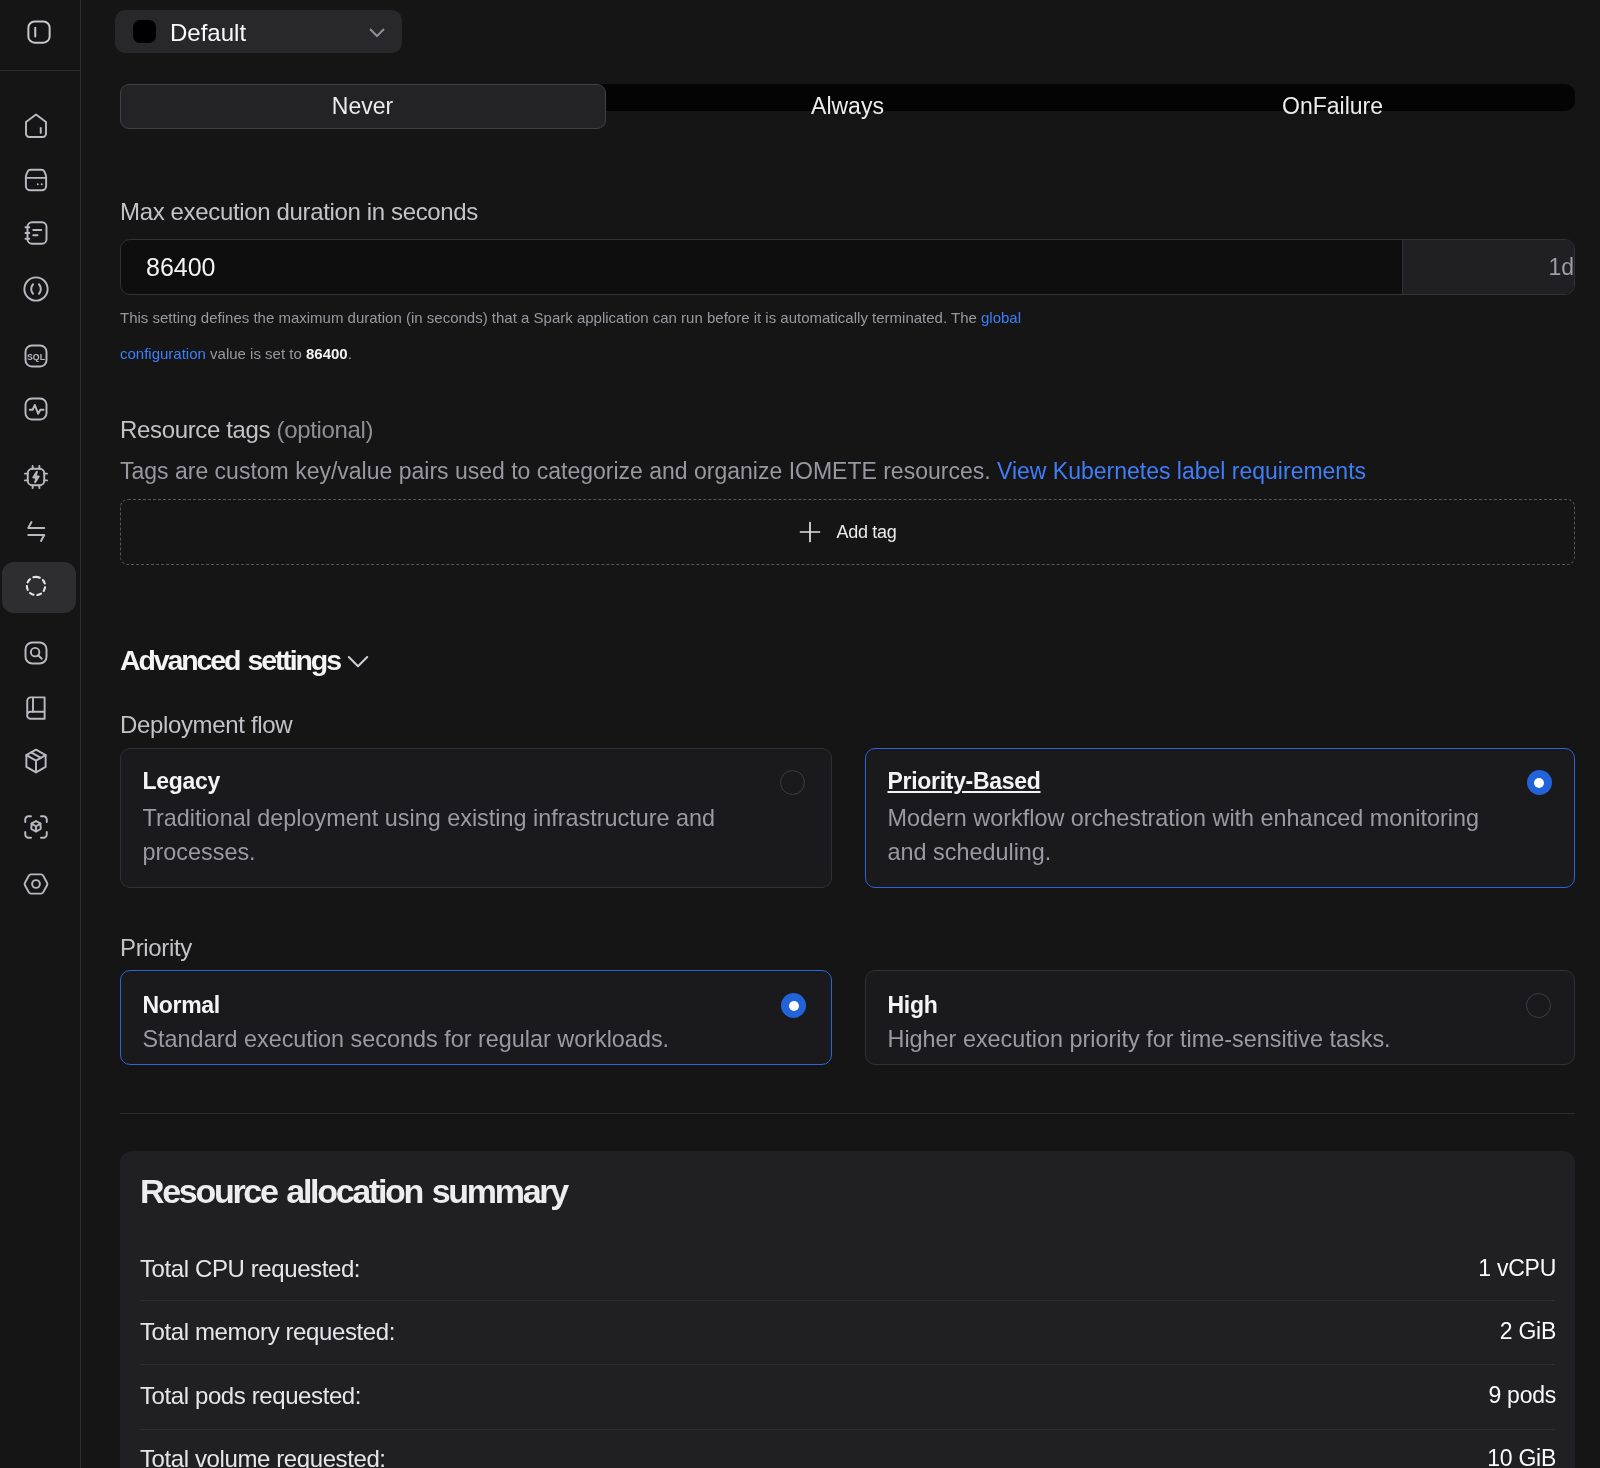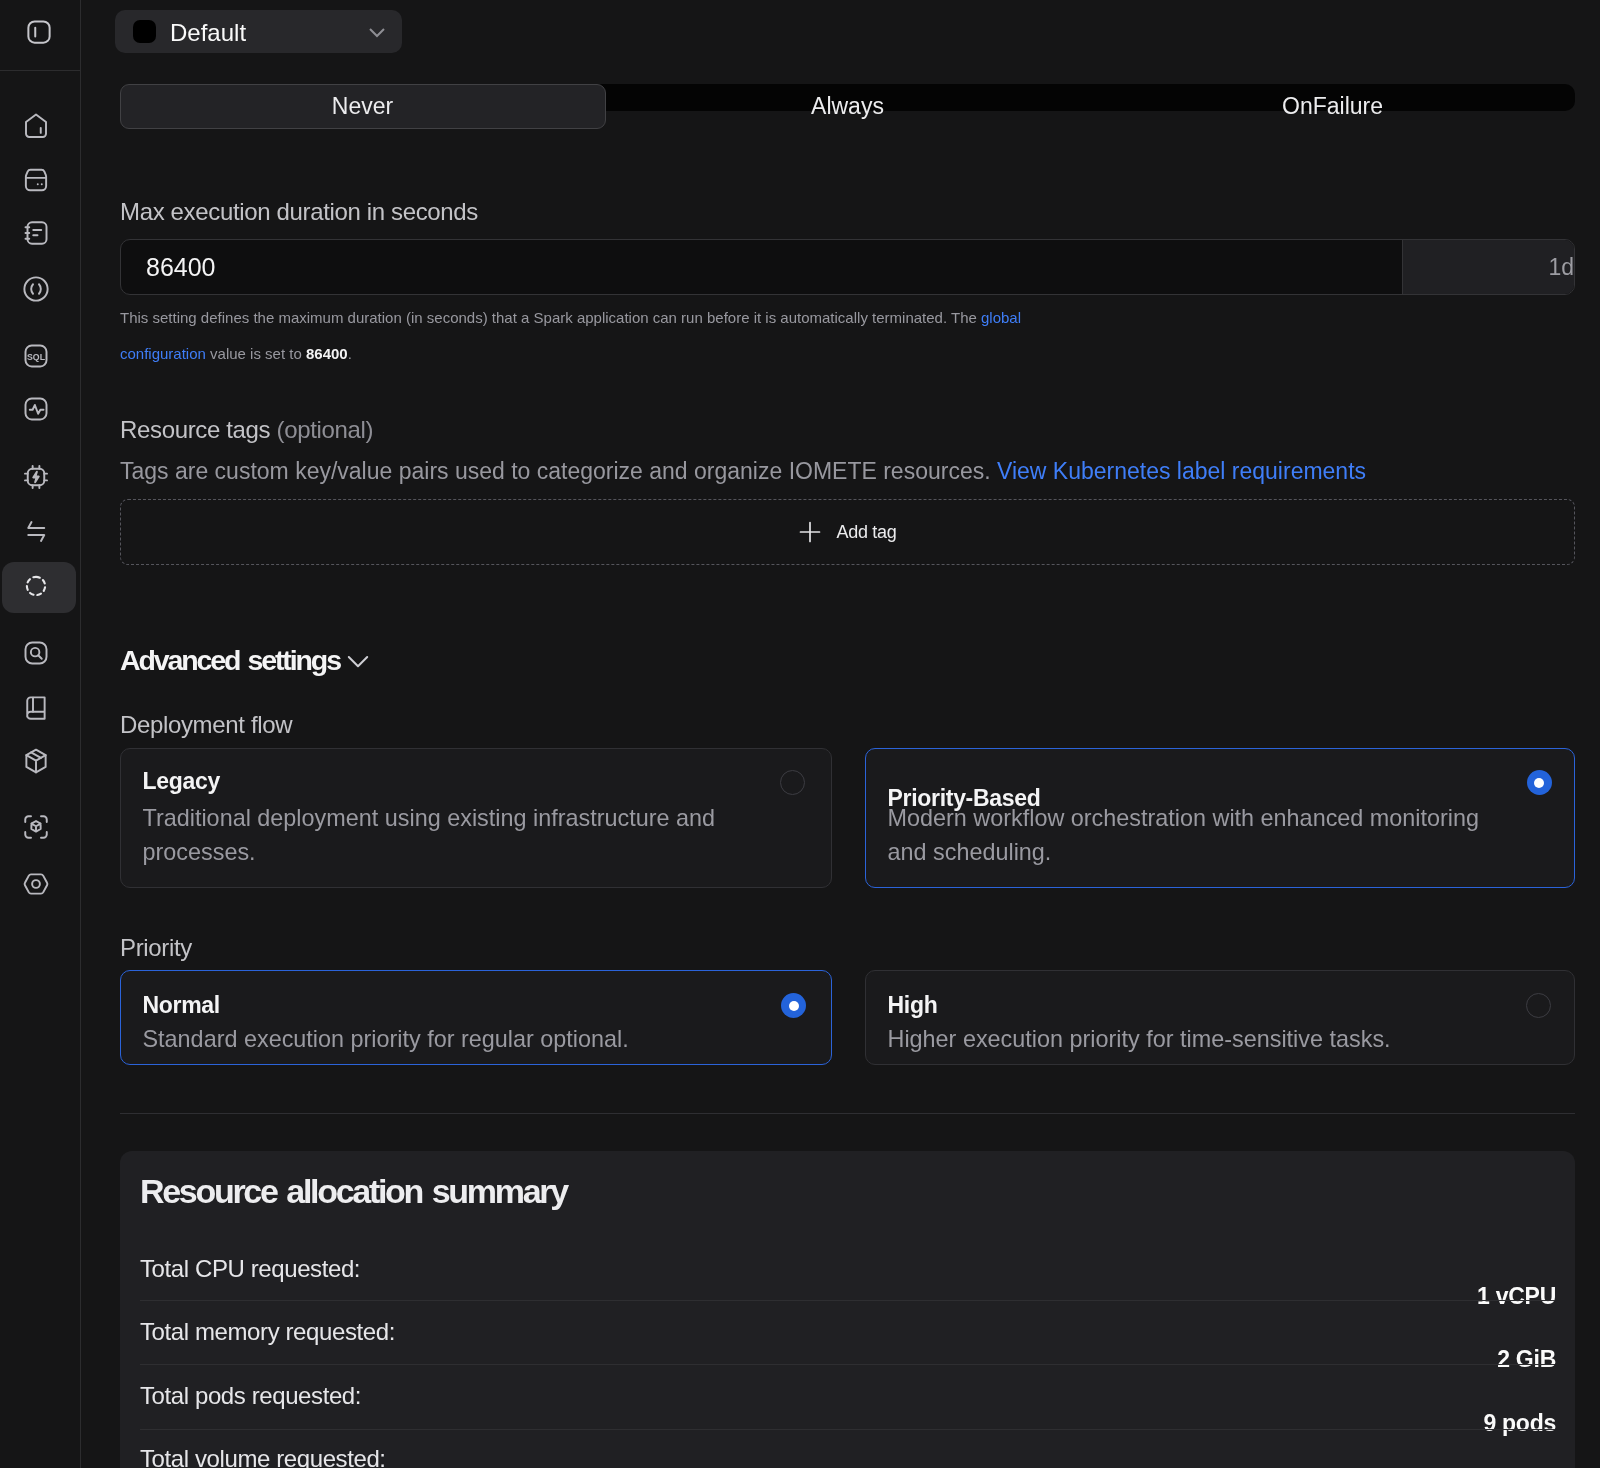--- a/index.html
+++ b/index.html
@@ -51,21 +51,21 @@
   .radio.off { border:1.8px solid #3c3c42; }
   .radio.on { background:#2363da; }
   .radio.on::after { content:""; position:absolute; left:7.5px; top:7.5px; width:10px; height:10px;
     border-radius:50%; background:#fff; }
   
   #divider { position:absolute; left:38px; top:1113px; width:1455px; height:1px; background:#2e2e32; }
   #summary { position:absolute; left:38px; top:1151px; width:1455px; height:380px;
     background:#202023; border-radius:12px; }
   #summary h2 { position:absolute; left:20px; top:21px; font-size:34px; font-weight:bold; color:#ededef; letter-spacing:-2.3px; word-spacing:2.6px; }
   .srow-l { position:absolute; left:20px; font-size:24px; color:#e6e6e9; letter-spacing:-0.4px; }
-  .srow-v { position:absolute; right:19px; font-size:23px; font-weight:bold; color:#fafafa; text-align:right; letter-spacing:-0.25px;margin-top:28px; }
+  .srow-v { position:absolute; right:19px; font-size:23px; font-weight:normal; color:#fafafa; text-align:right; letter-spacing:-0.25px; }
   .sdiv { position:absolute; left:20px; width:1415px; height:1px; background:#2e2e31; }
 </style>
 </head>
 <body>
 <div id="sidebar">
   <div class="hdr-divider"></div>
   <div class="active-pill"></div>
   <svg class="icon" style="left:24px;top:17px" width="30" height="30" viewBox="0 0 24 24" fill="none" stroke="#c6c6cb" stroke-width="1.6" stroke-linecap="round" stroke-linejoin="round">
       <rect x="3.5" y="3.5" width="17" height="17" rx="5"></rect>
       <path d="M9 8.5 V15.5"></path>
@@ -166,29 +166,29 @@
       <path d="M2.8 7 L12 16.2 L21.2 7"></path>
     </svg>
 
   <div class="field-label" style="left:38px; top:711px;">Deployment flow</div>
   <div class="card" style="left:38px; top:748px; width:712px; height:140px;">
     <div class="title" style="top:19px;">Legacy</div>
     <div class="cdesc" style="top:52px; width:620px;">Traditional deployment using existing infrastructure and processes.</div>
     <div class="radio off" style="right:26px; top:21px;"></div>
   </div>
   <div class="card sel" style="left:783px; top:748px; width:710px; height:140px;">
-    <div class="title" style="top:36px;">Priority-Based</div>
+    <div class="title" style="top:19px;text-decoration:underline;">Priority-Based</div>
     <div class="cdesc" style="top:52px; width:620px;">Modern workflow orchestration with enhanced monitoring and scheduling.</div>
     <div class="radio on" style="right:22.5px; top:21px;"></div>
   </div>
 
   <div class="field-label" style="left:38px; top:934px;">Priority</div>
   <div class="card sel" style="left:38px; top:970px; width:712px; height:95px;">
     <div class="title" style="top:21px;">Normal</div>
-    <div class="cdesc" style="top:51px; width:660px;">Standard execution priority for regular optional.</div>
+    <div class="cdesc" style="top:51px; width:660px;">Standard execution seconds for regular workloads.</div>
     <div class="radio on" style="right:25px; top:22px;"></div>
   </div>
   <div class="card" style="left:783px; top:970px; width:710px; height:95px;">
     <div class="title" style="top:21px;">High</div>
     <div class="cdesc" style="top:51px; width:660px;">Higher execution priority for time-sensitive tasks.</div>
     <div class="radio off" style="right:23.5px; top:22px;"></div>
   </div>
 
   <div id="divider"></div>
   <div id="summary">

